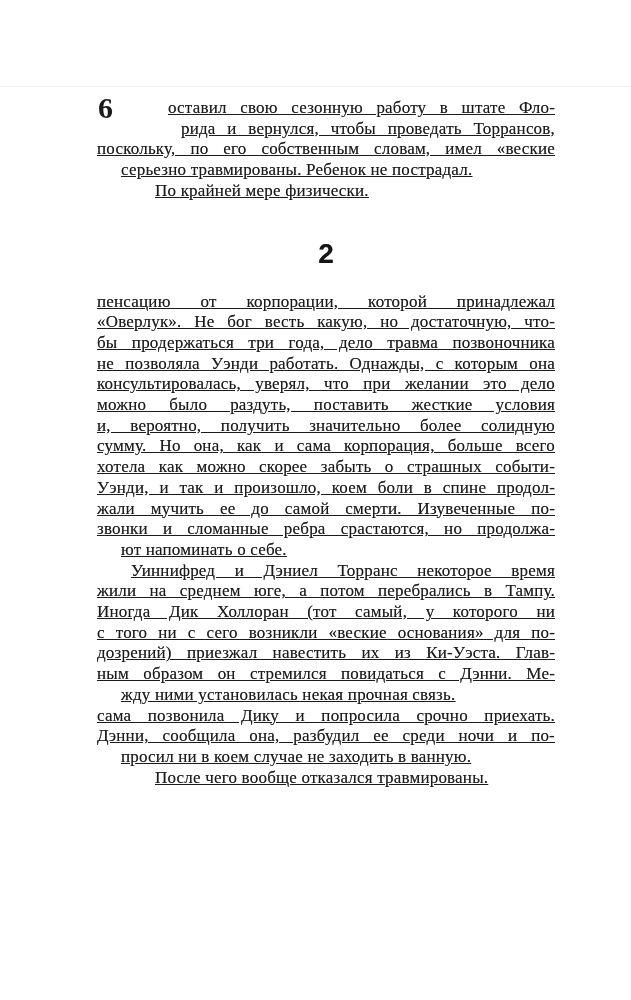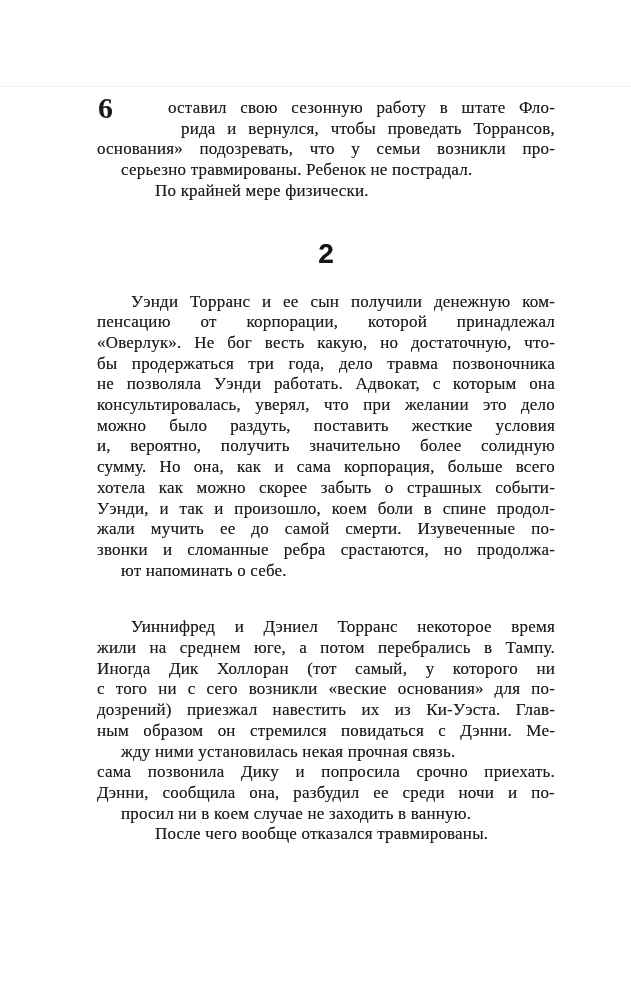--- a/index.html
+++ b/index.html
@@ -36,20 +36,21 @@
   }
   .text-body {
     position: absolute;
     top: 98px;
     left: 97px;
     width: 458px;
   }
   .paragraph {
     margin: 0;
     padding: 0;
+    text-decoration: underline;
   }
   .line {
     font-size: 17px;
     line-height: 20.7px;
     letter-spacing: 0.2px;
     text-align: justify;
     text-align-last: justify;
     white-space: normal;
     color: #1c1c1c;
     text-shadow: 0 0 0.4px rgba(20, 20, 20, 0.55);
@@ -73,45 +74,44 @@
 </head>
 <body>
 
 <div class="book-page">
   <div class="scan-artifact-line"></div>
   <div class="page-number">6</div>
   <div class="text-body">
       <div class="paragraph">
         <div class="line" style="padding-left: 71px;">оставил свою сезонную работу в штате Фло-</div>
         <div class="line" style="padding-left: 84px;">рида и вернулся, чтобы проведать Торрансов,</div>
-        <div class="line">основания» подозревать, что у семьи возникли про-</div>
+        <div class="line">поскольку, по его собственным словам, имел «веские</div>
         <div class="line last">серьезно травмированы. Ребенок не пострадал.</div>
       </div>
       <div class="paragraph">
         <div class="line last" style="padding-left: 34px;">По крайней мере физически.</div>
       </div>
       <div class="section-heading">2</div>
       <div class="paragraph">
-        <div class="line" style="padding-left: 34px;">Уэнди Торранс и ее сын получили денежную ком-</div>
         <div class="line">пенсацию от корпорации, которой принадлежал</div>
         <div class="line">«Оверлук». Не бог весть какую, но достаточную, что-</div>
         <div class="line">бы продержаться три года, дело травма позвоночника</div>
-        <div class="line">не позволяла Уэнди работать. Адвокат, с которым она</div>
+        <div class="line">не позволяла Уэнди работать. Однажды, с которым она</div>
         <div class="line">консультировалась, уверял, что при желании это дело</div>
         <div class="line">можно было раздуть, поставить жесткие условия</div>
         <div class="line">и, вероятно, получить значительно более солидную</div>
         <div class="line">сумму. Но она, как и сама корпорация, больше всего</div>
         <div class="line">хотела как можно скорее забыть о страшных событи-</div>
         <div class="line">Уэнди, и так и произошло, коем боли в спине продол-</div>
         <div class="line">жали мучить ее до самой смерти. Изувеченные по-</div>
         <div class="line">звонки и сломанные ребра срастаются, но продолжа-</div>
         <div class="line last">ют напоминать о себе.</div>
       </div>
       <div class="paragraph">
-        <div class="line" style="padding-left: 34px; margin-top: 36px;">Уиннифред и Дэниел Торранс некоторое время</div>
+        <div class="line" style="padding-left: 34px;">Уиннифред и Дэниел Торранс некоторое время</div>
         <div class="line">жили на среднем юге, а потом перебрались в Тампу.</div>
         <div class="line">Иногда Дик Холлоран (тот самый, у которого ни</div>
         <div class="line">с того ни с сего возникли «веские основания» для по-</div>
         <div class="line">дозрений) приезжал навестить их из Ки-Уэста. Глав-</div>
         <div class="line">ным образом он стремился повидаться с Дэнни. Ме-</div>
         <div class="line last">жду ними установилась некая прочная связь.</div>
       </div>
       <div class="paragraph">
         <div class="line">сама позвонила Дику и попросила срочно приехать.</div>
         <div class="line">Дэнни, сообщила она, разбудил ее среди ночи и по-</div>

